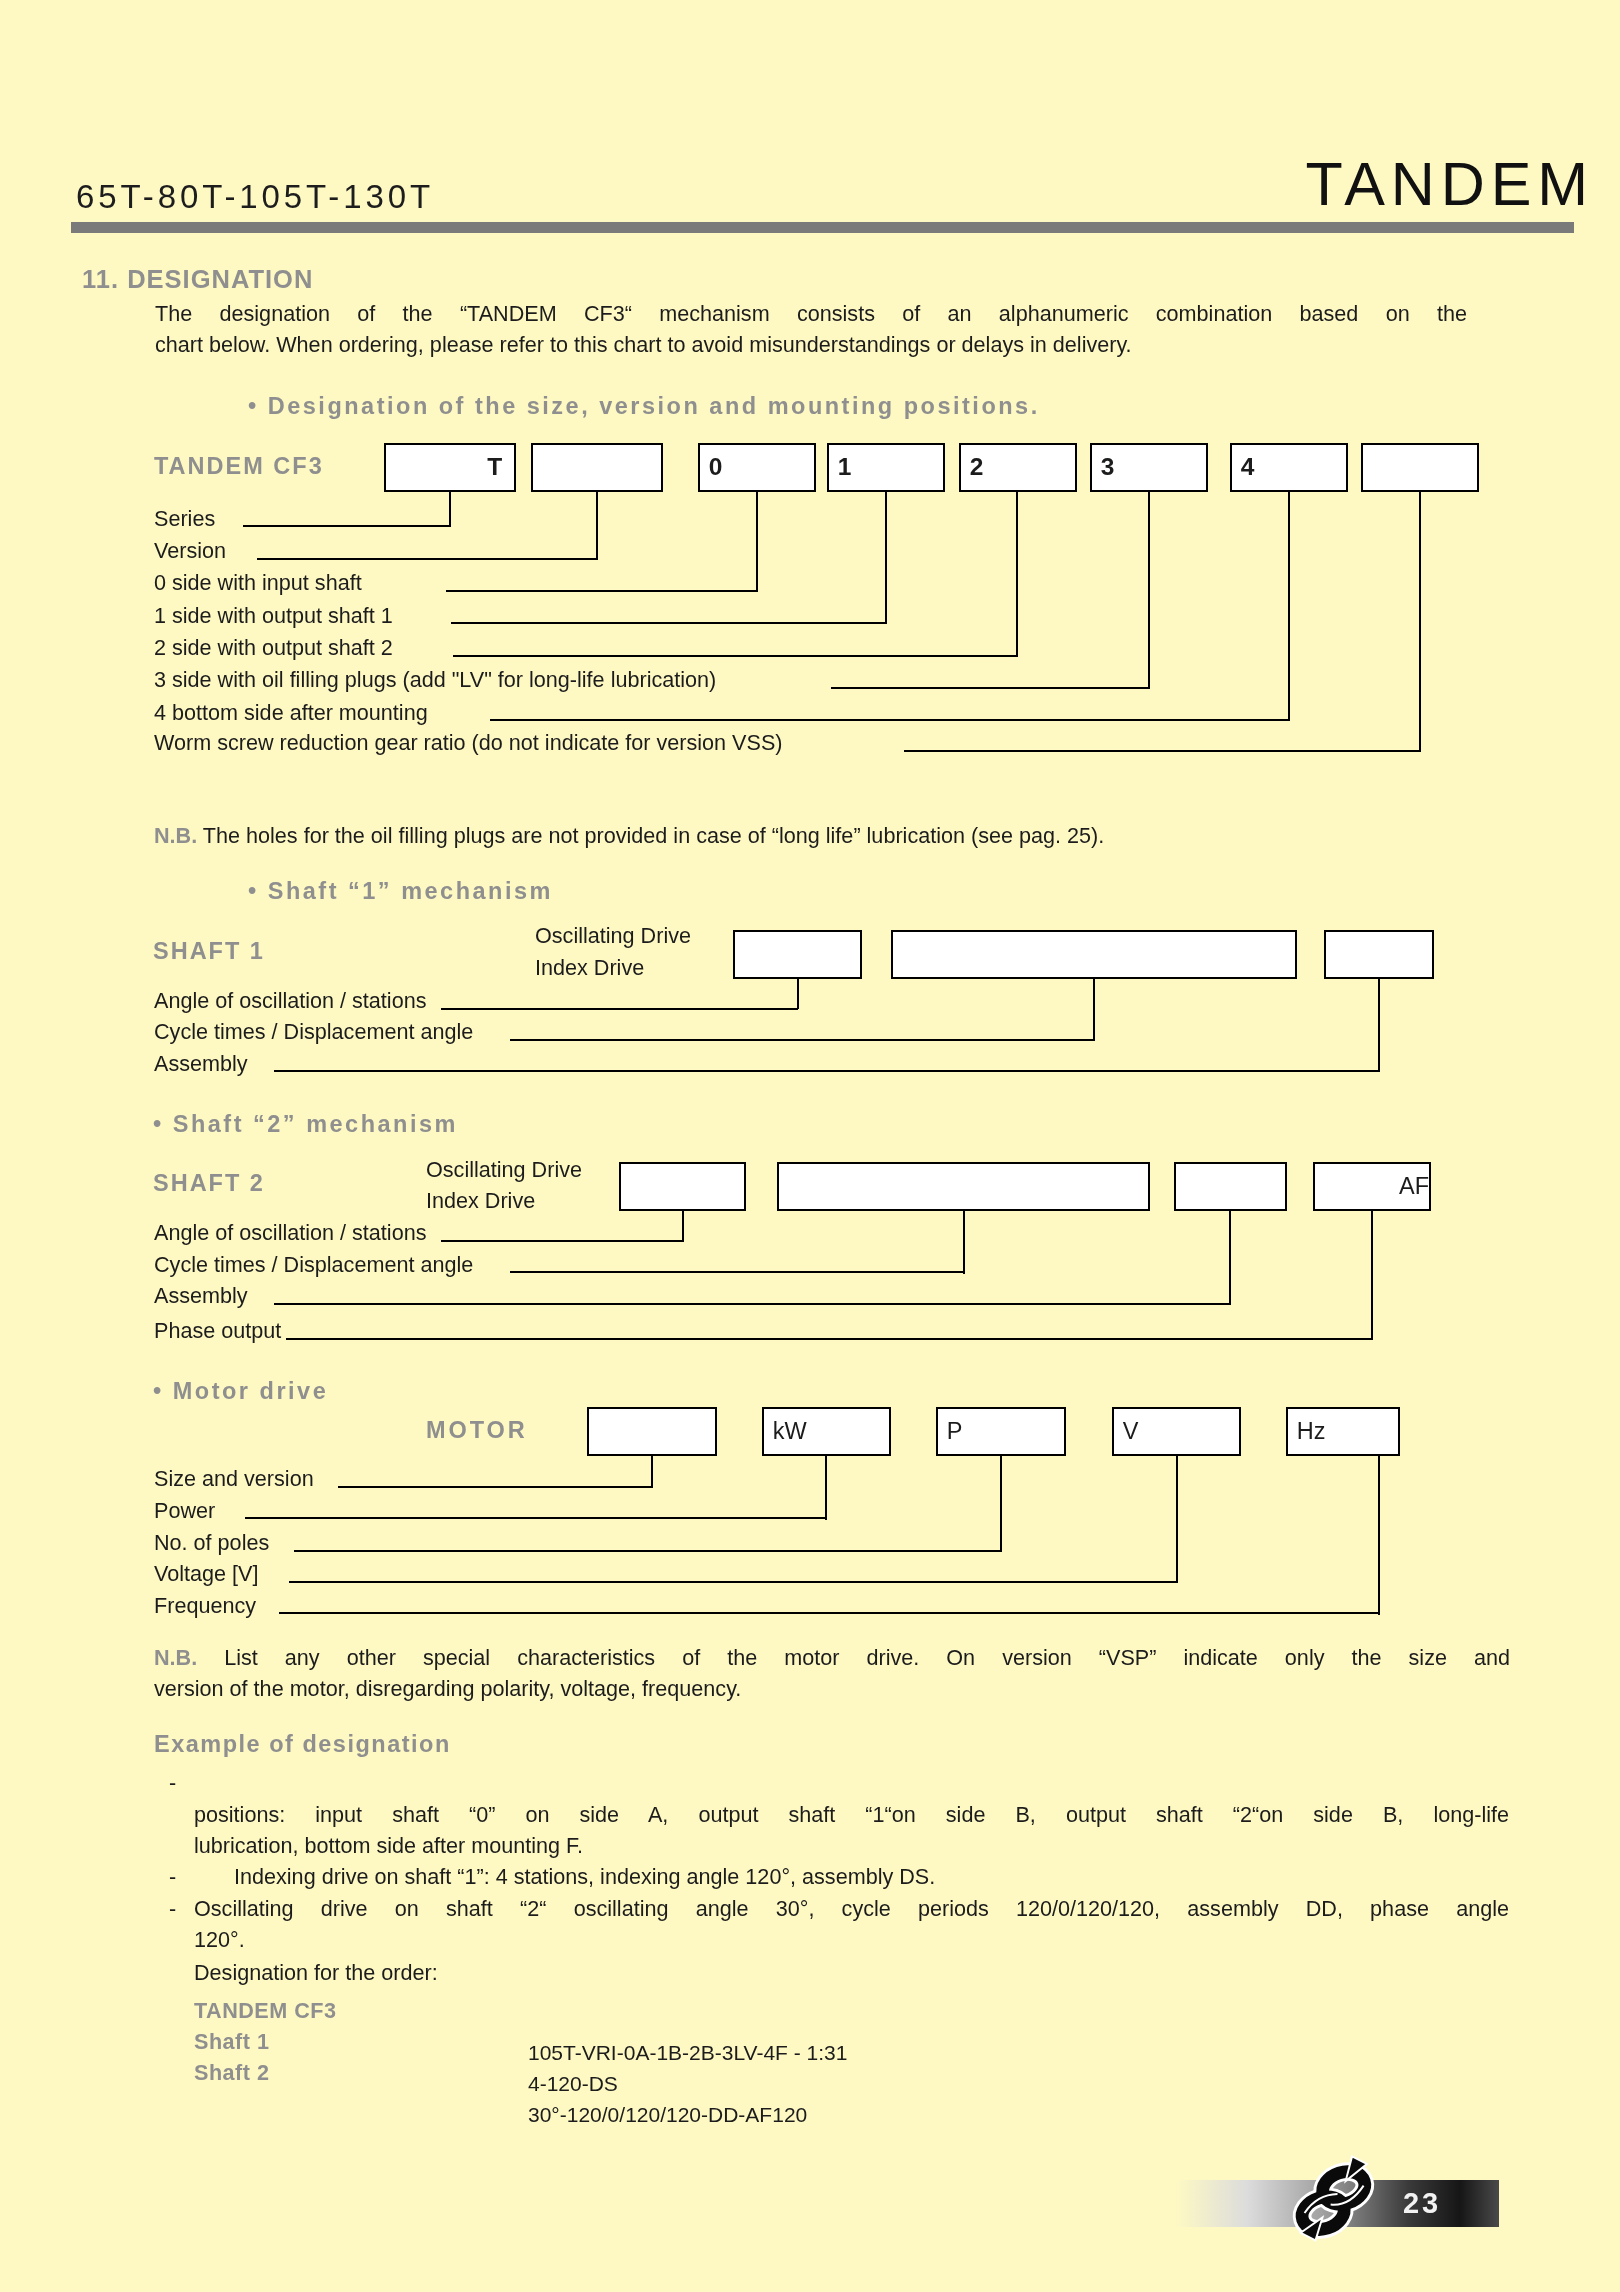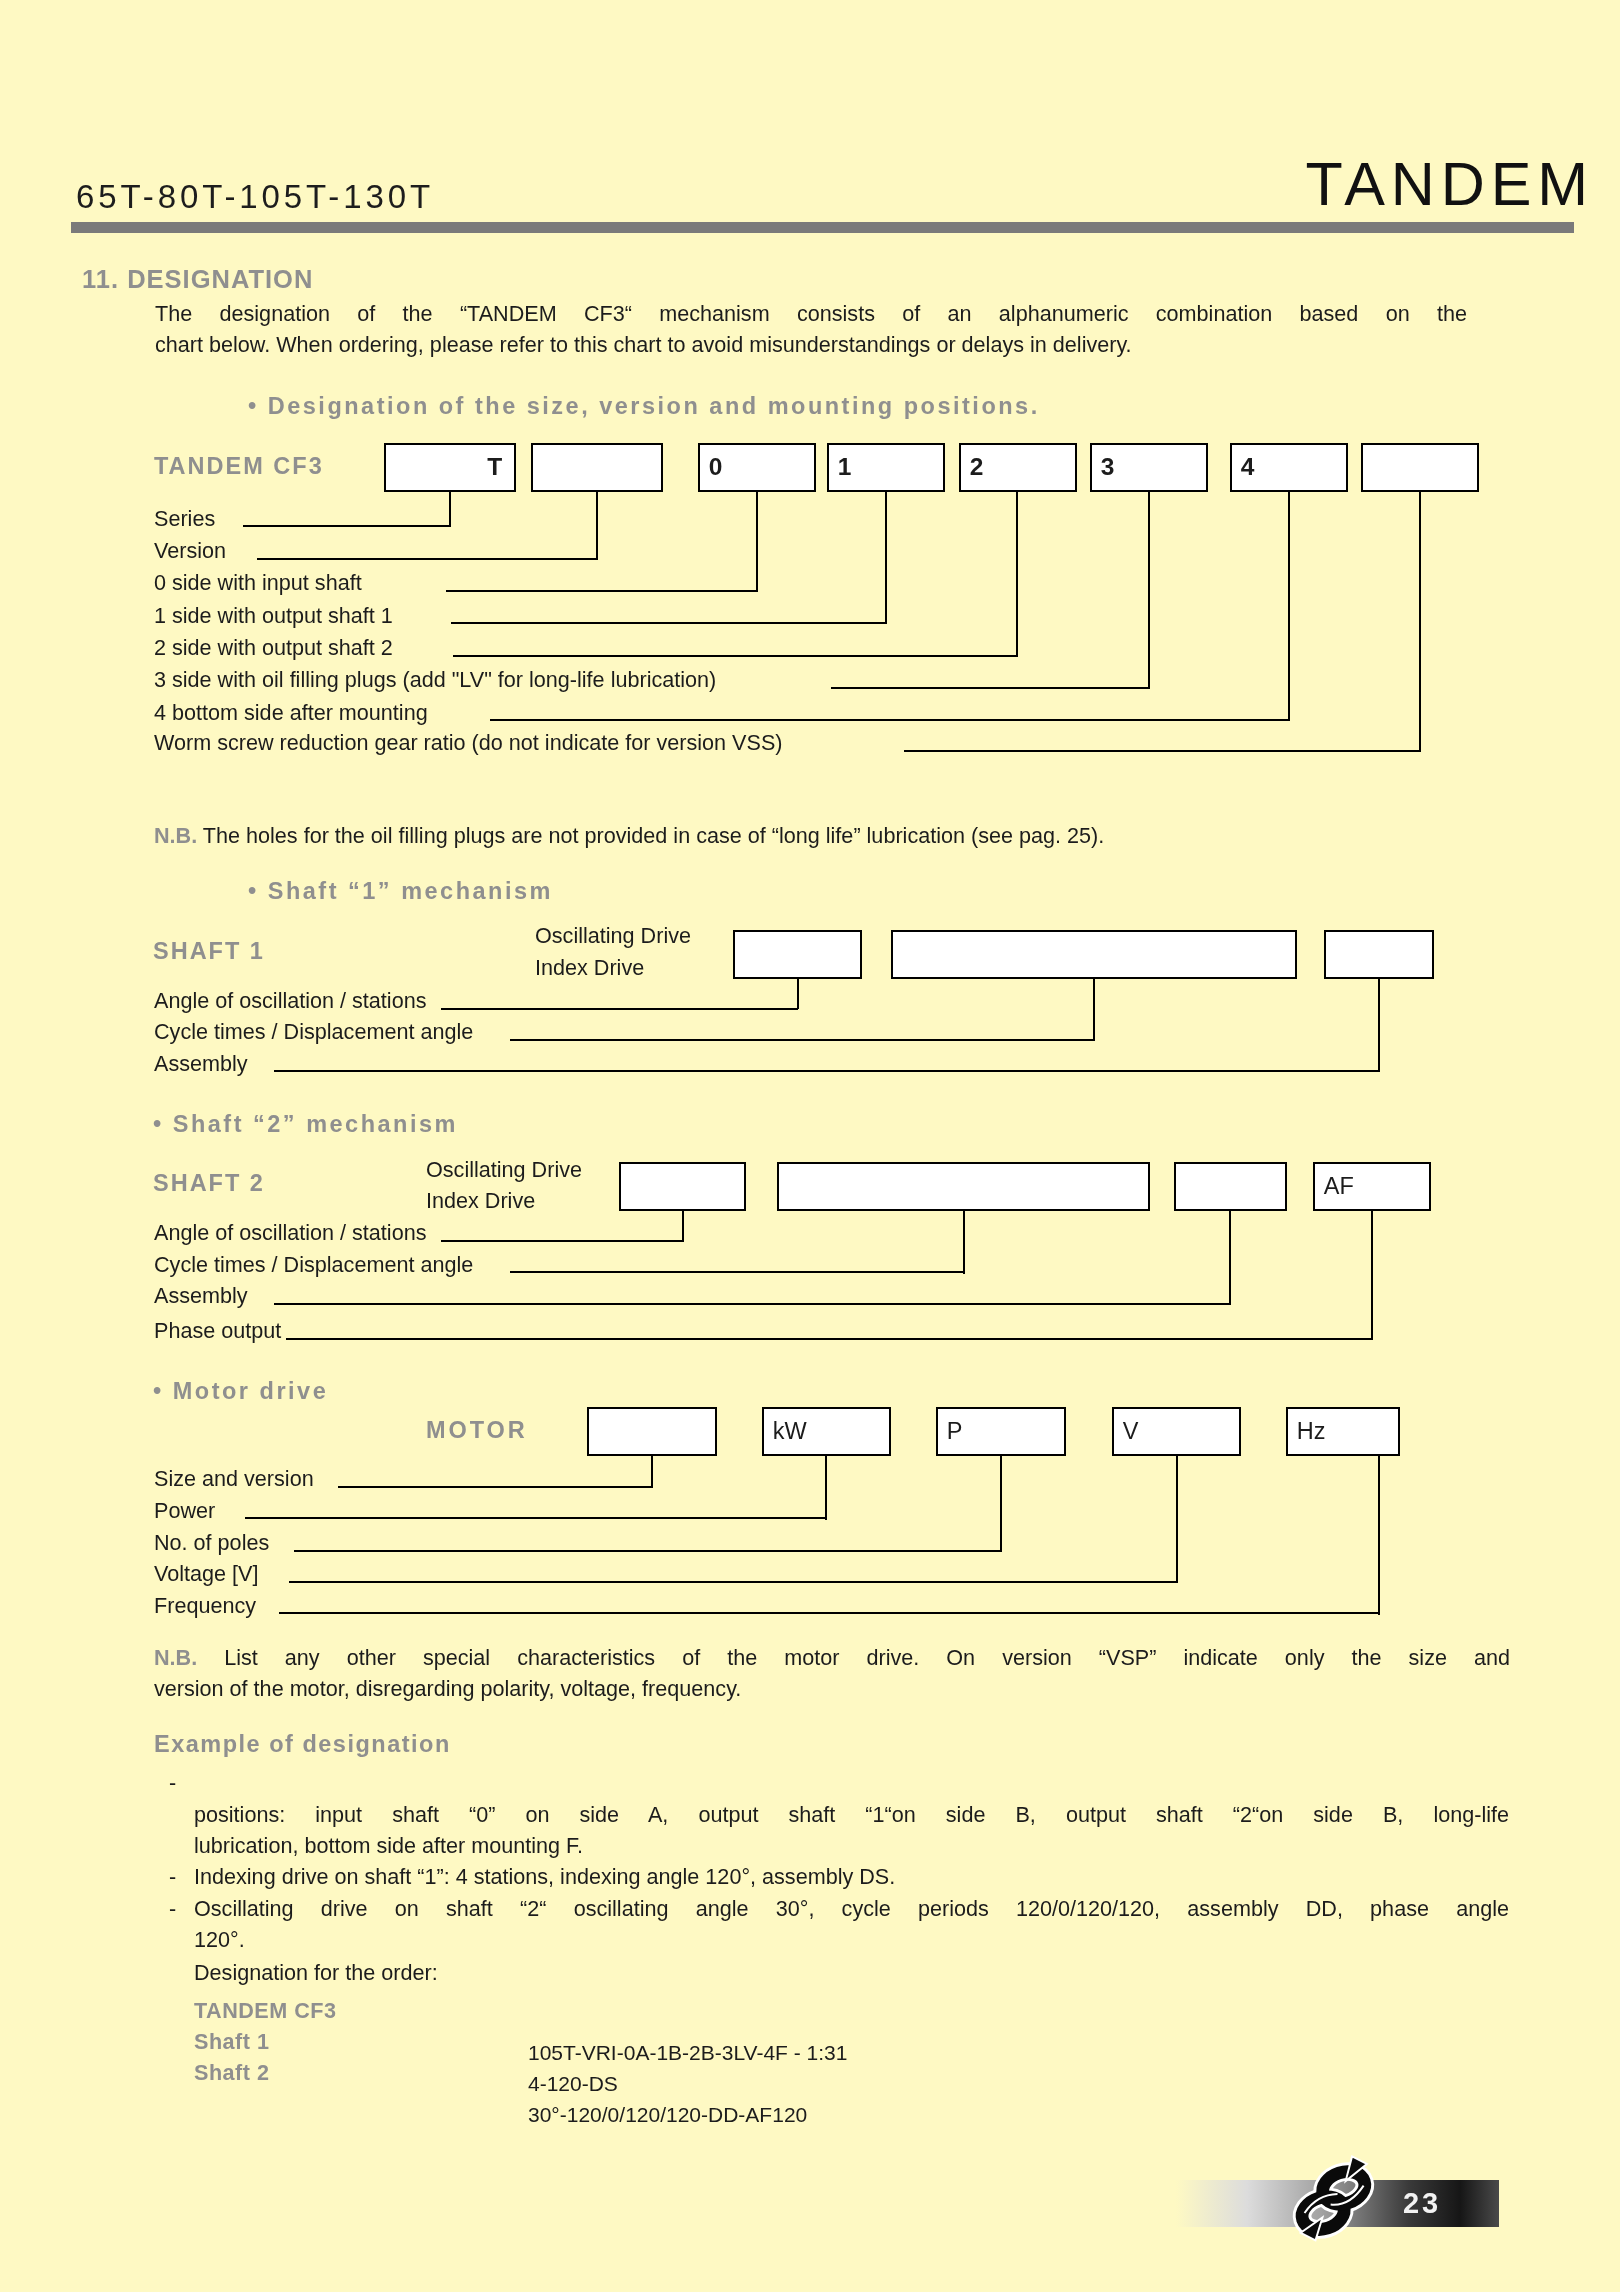--- a/index.html
+++ b/index.html
@@ -119,21 +119,21 @@
   <div class="vl" style="left:1378px;top:977px;height:95px;"></div>
 
   <div class="abs bullet-head gray nowrap" style="left:153px;top:1111px;">• Shaft “2” mechanism</div>
   <div class="abs diag-label gray nowrap" style="left:153px;top:1170px;">SHAFT 2</div>
   <div class="drv" style="left:426px;top:1157px;">Oscillating Drive</div>
   <div class="drv" style="left:426px;top:1188px;">Index Drive</div>
 
   <div class="bx" style="left:619px;top:1162px;width:127px;"></div>
   <div class="bx" style="left:777px;top:1162px;width:373px;"></div>
   <div class="bx" style="left:1174px;top:1162px;width:113px;"></div>
-  <div class="bx bx-l bx-plain" style="left:1313px;top:1162px;width:118px;">AF</div>
+  <div class="bx bx-l bx-plain" style="left:1313px;top:1162px;width:118px;text-align:right;">AF</div>
 
   <div class="rl" style="top:1220px;">Angle of oscillation / stations</div>
   <div class="rl" style="top:1252px;">Cycle times / Displacement angle</div>
   <div class="rl" style="top:1283px;">Assembly</div>
   <div class="rl" style="top:1318px;">Phase output</div>
 
   <div class="hl" style="left:441px;top:1240px;width:242px;"></div>
   <div class="hl" style="left:510px;top:1271px;width:454px;"></div>
   <div class="hl" style="left:274px;top:1303px;width:956px;"></div>
   <div class="hl" style="left:286px;top:1338px;width:1086px;"></div>
@@ -174,21 +174,21 @@
   </div>
   <div class="abs t" style="left:154px;top:1676px;width:1356px;">version of the motor, disregarding polarity, voltage, frequency.</div>
 
   <div class="abs bullet-head gray nowrap" style="left:154px;top:1731px;letter-spacing:1.5px;">Example of designation</div>
 
   <div class="dash" style="top:1770px;">-</div>
   <div class="ex-line jline" style="top:1802px;">positions: input shaft “0” on side A, output shaft “1“on side B, output shaft “2“on side B, long-life</div>
   <div class="ex-line" style="top:1833px;">lubrication, bottom side after mounting F.</div>
 
   <div class="dash" style="top:1864px;">-</div>
-  <div class="ex-line" style="top:1864px;">Indexing drive on shaft “1”: 4 stations, indexing angle 120°, assembly DS.</div>
+  <div class="ex-line" style="top:1864px;margin-left:40px;">Indexing drive on shaft “1”: 4 stations, indexing angle 120°, assembly DS.</div>
 
   <div class="dash" style="top:1896px;">-</div>
   <div class="ex-line jline" style="top:1896px;">Oscillating drive on shaft “2“ oscillating angle 30°, cycle periods 120/0/120/120, assembly DD, phase angle</div>
   <div class="ex-line" style="top:1927px;">120°.</div>
 
   <div class="ex-line" style="top:1960px;">Designation for the order:</div>
 
   <div class="ord-label" style="top:1998px;">TANDEM CF3</div>
   <div class="ord-value" style="top:1998px;">105T-VRI-0A-1B-2B-3LV-4F - 1:31</div>
   <div class="ord-label" style="top:2029px;">Shaft 1</div>

